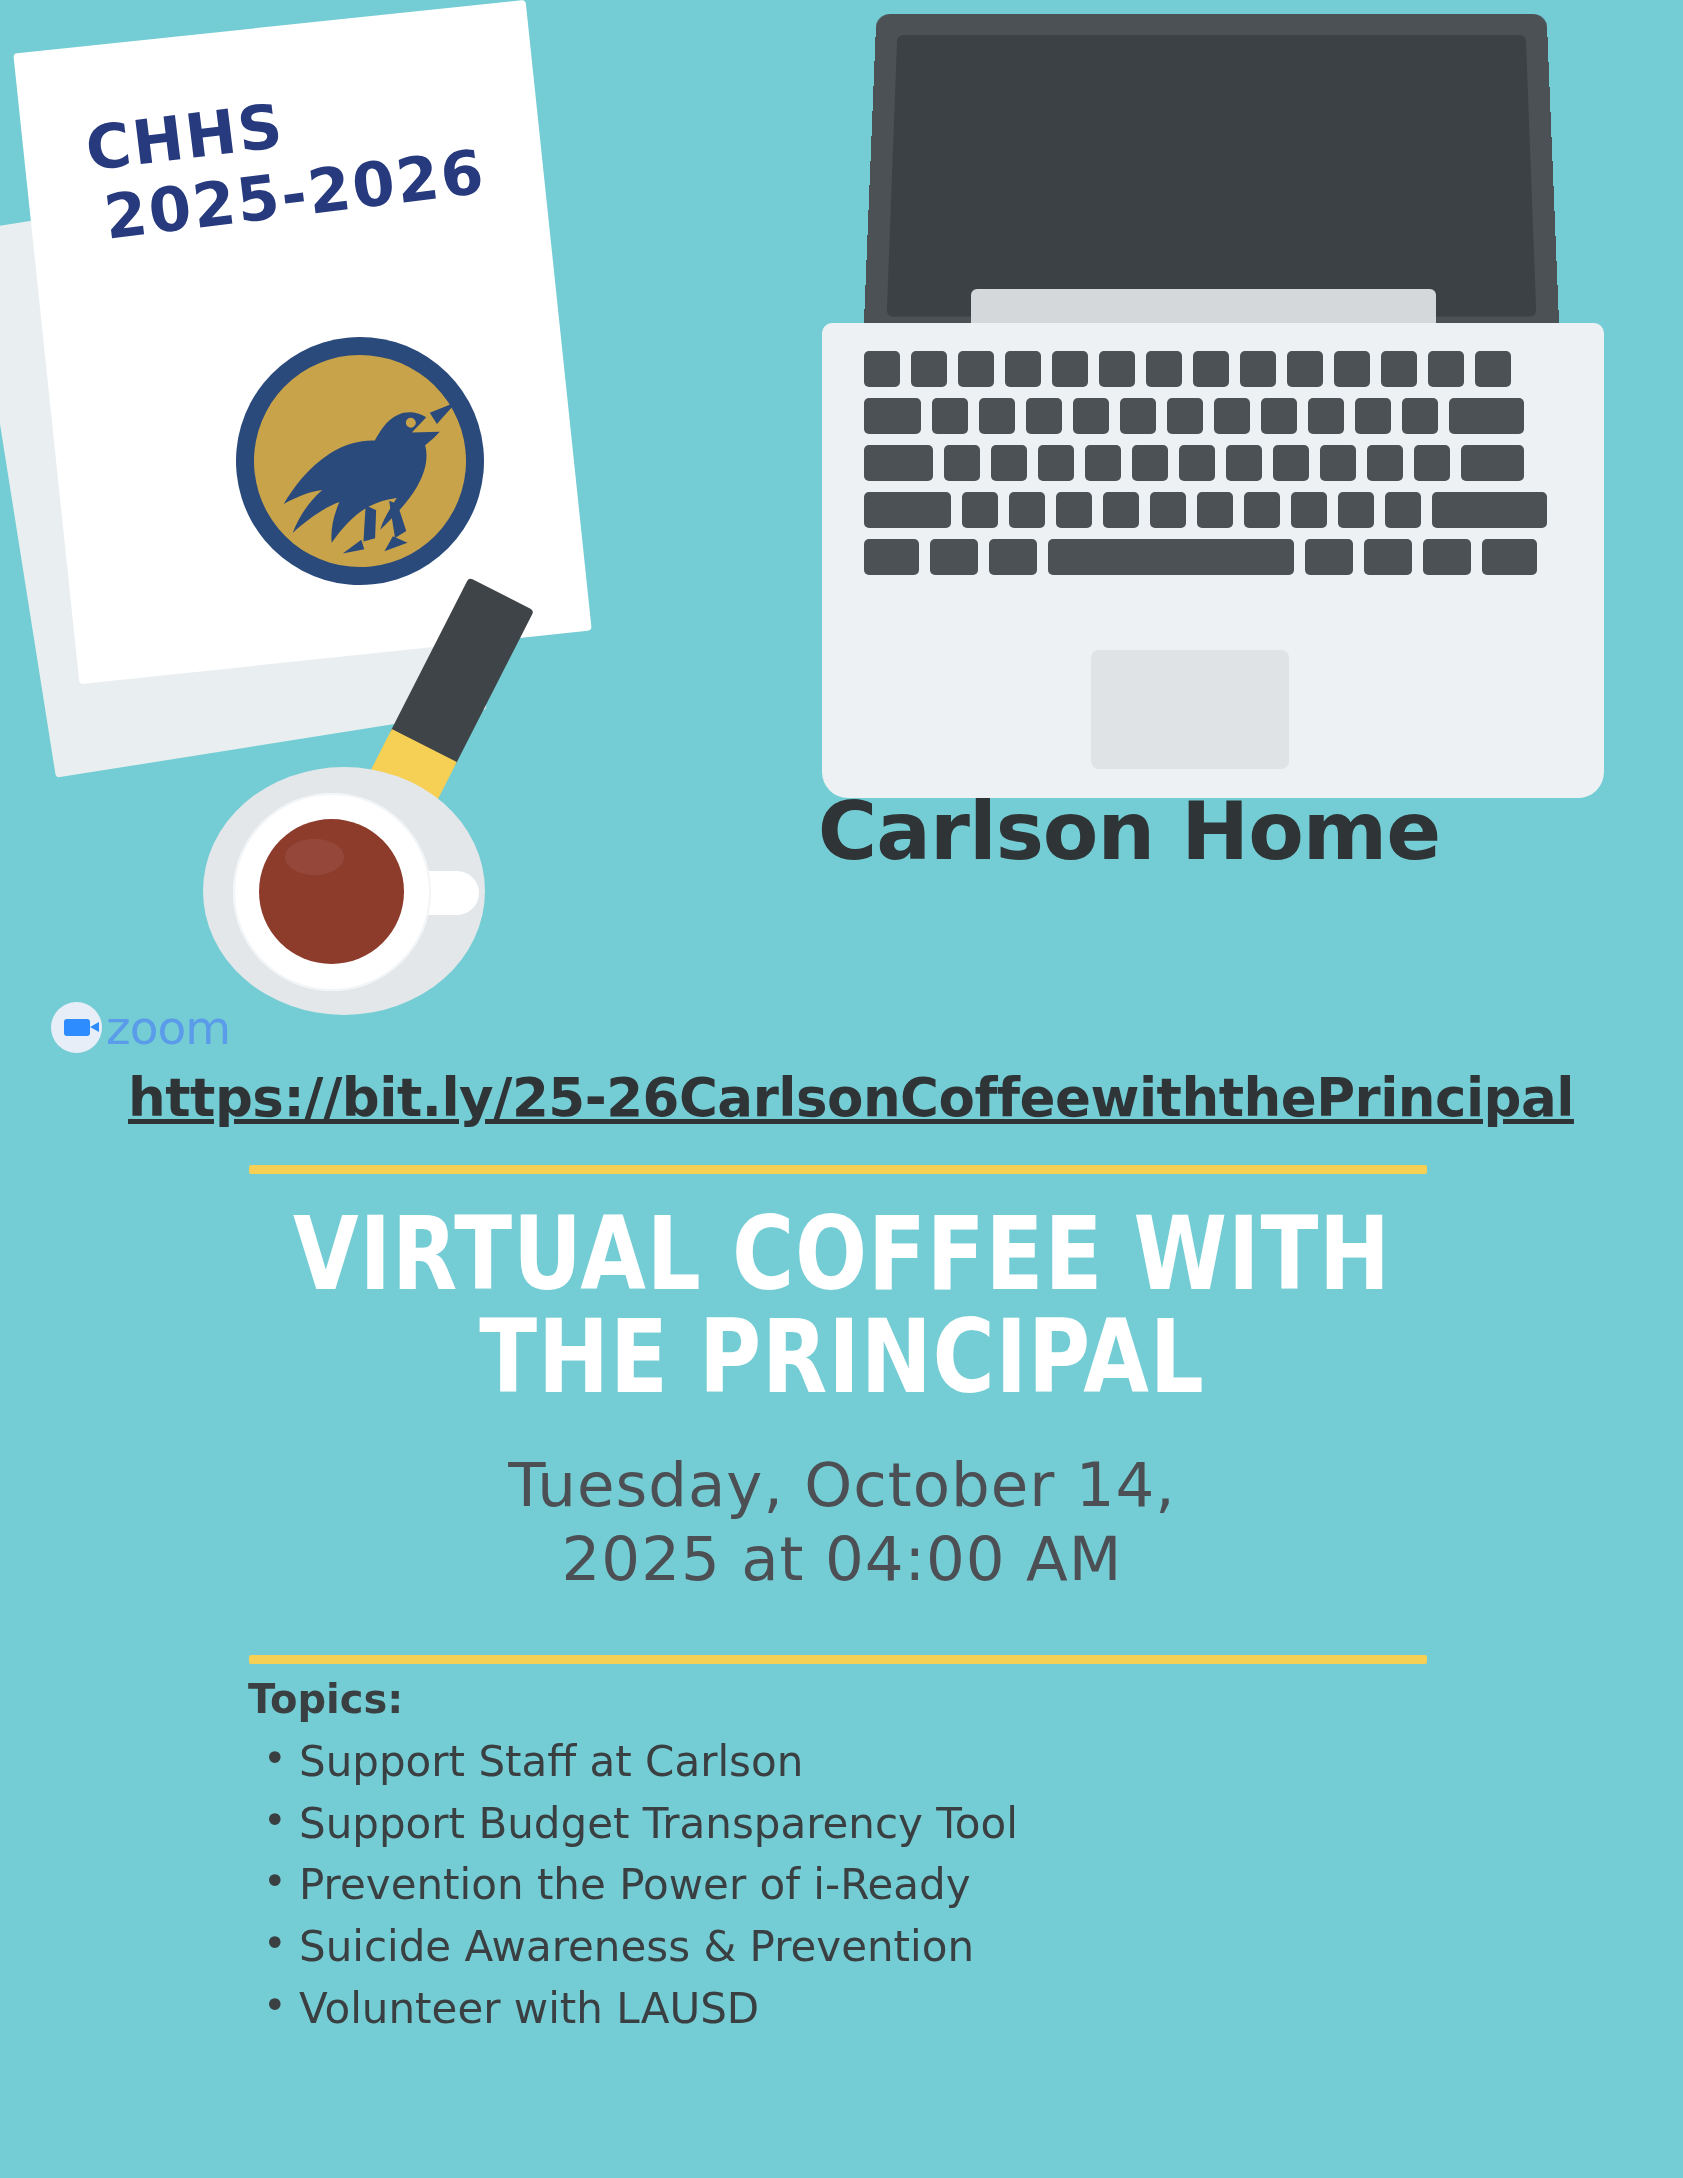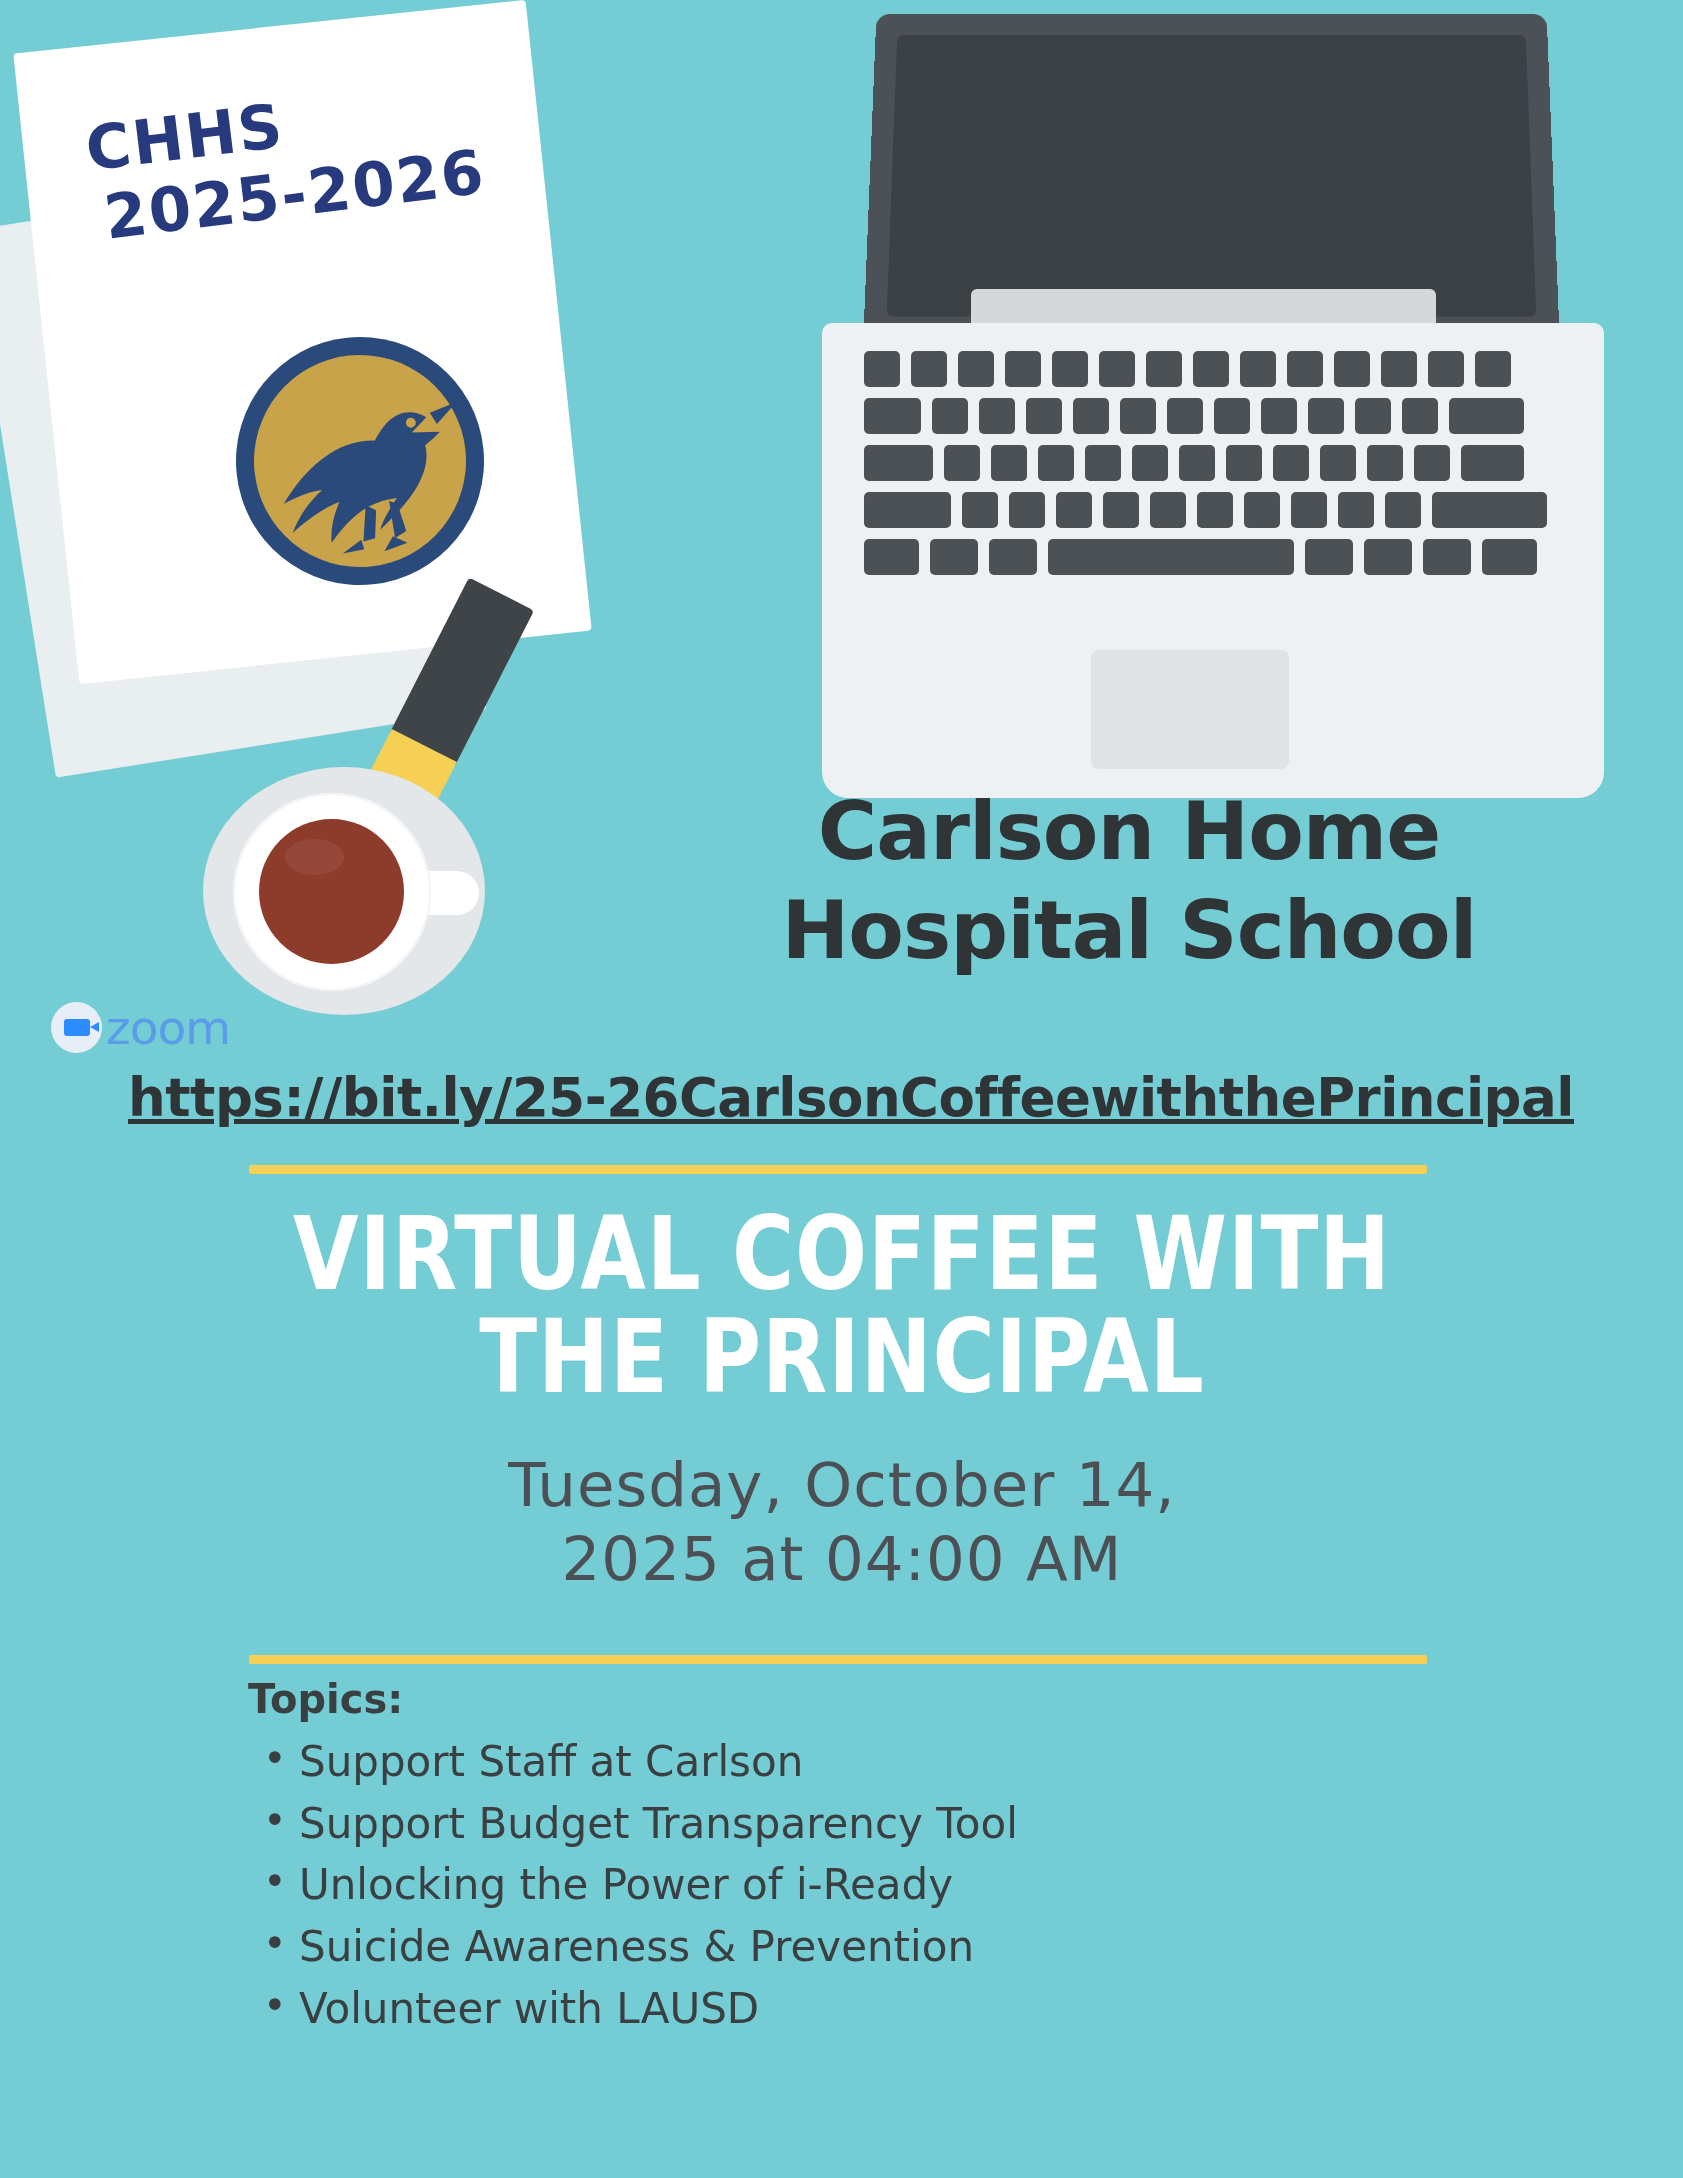--- a/index.html
+++ b/index.html
@@ -504,21 +504,20 @@
 
   <div class="zoom-badge">
     <div class="zoom-circle">
       <div class="zoom-cam"></div>
     </div>
     <div class="zoom-word">zoom</div>
   </div>
 
   <div class="school-title">
     <div>Carlson Home</div>
-    <div>Hospital School</div>
   </div>
 
   <div class="zoom-link">https://bit.ly/25-26CarlsonCoffeewiththePrincipal</div>
 
   <div class="rule rule-top"></div>
 
   <div class="headline">
     <div>VIRTUAL COFFEE WITH</div>
     <div>THE PRINCIPAL</div>
   </div>
@@ -527,19 +526,19 @@
     <div>Tuesday, October 14,</div>
     <div>2025 at 04:00 AM</div>
   </div>
 
   <div class="rule rule-bottom"></div>
 
   <div class="topics-label">Topics:</div>
   <ul class="topics-list">
     <li>Support Staff at Carlson</li>
     <li>Support Budget Transparency Tool</li>
-    <li>Unlocking the Power of i-Ready</li>
+    <li>Prevention the Power of i-Ready</li>
     <li>Suicide Awareness &amp; Prevention</li>
     <li>Volunteer with LAUSD</li>
   </ul>
 
 </div>
 
 
 </body></html>

